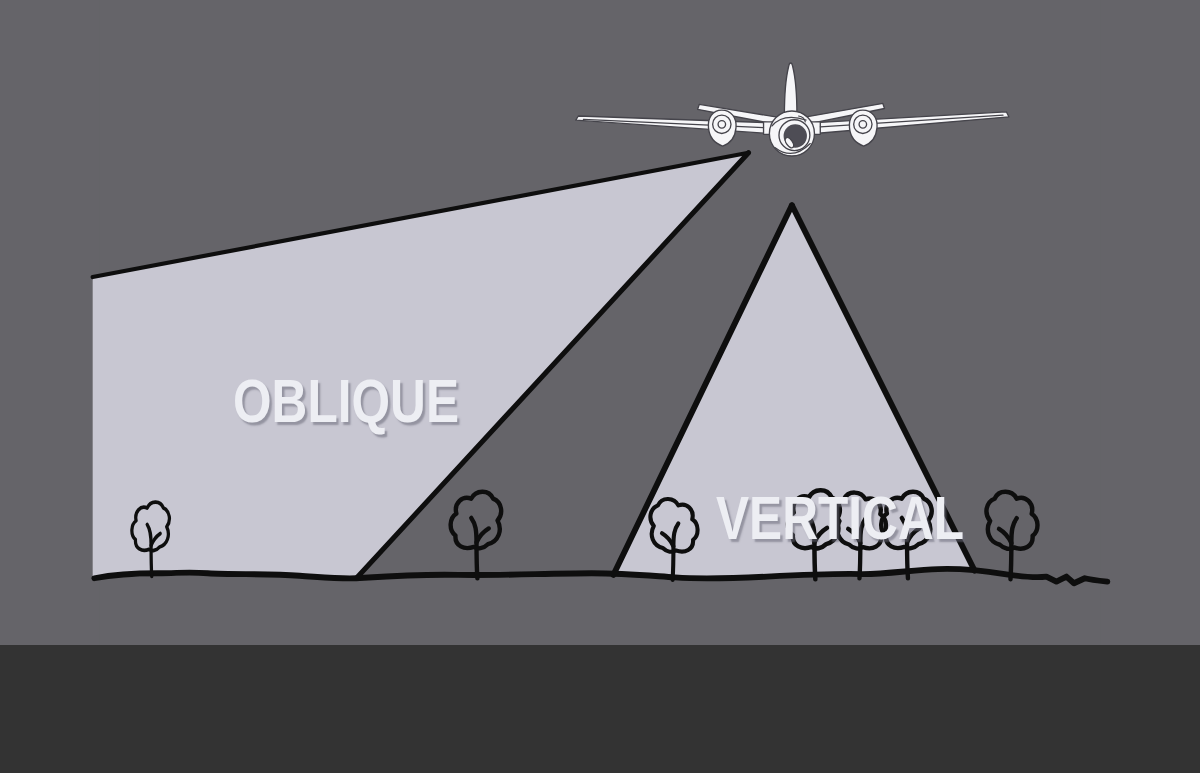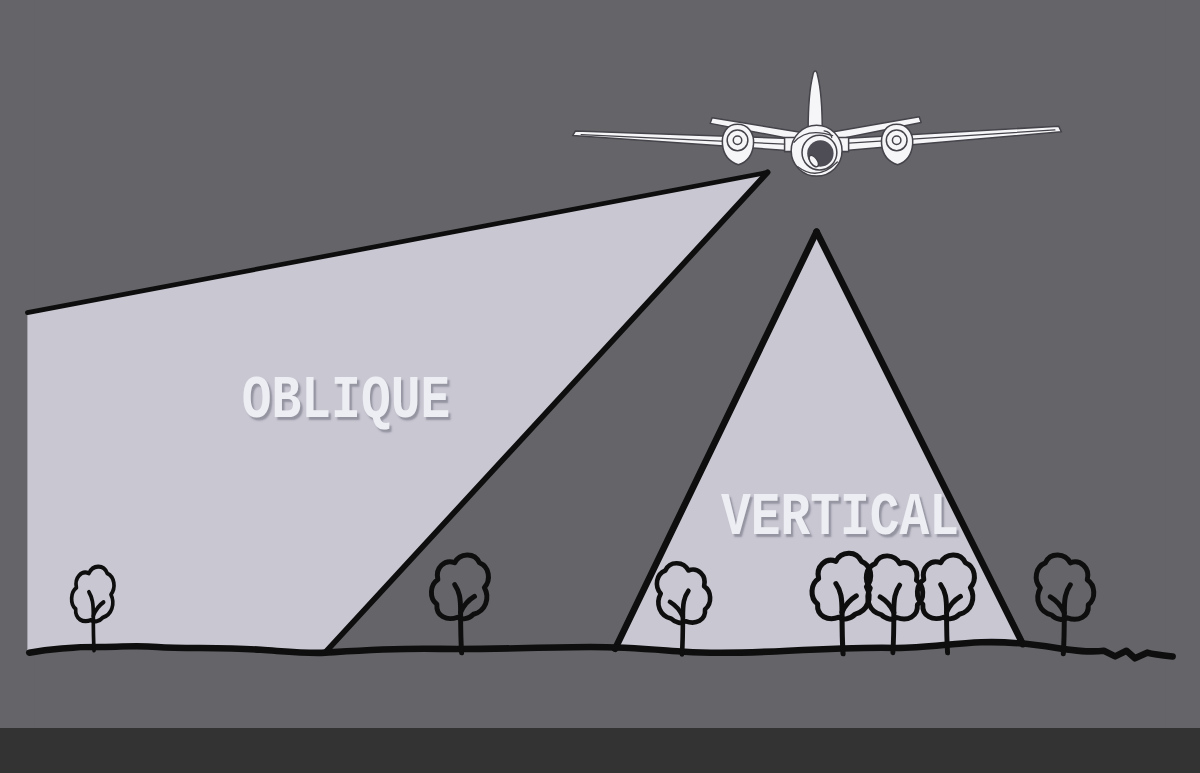--- a/index.html
+++ b/index.html
@@ -5,23 +5,23 @@
   :root{
     --background:#656469;
     --beam-fill:#c8c7d2;
     --outline:#0e0e0e;
     --airplane-fill:#f6f6f8;
     --airplane-outline:#45444b;
     --label-text:#edeef3;
   }
   html,body{margin:0;padding:0;background:#333;}
   .stage{
-    position:relative;width:1200px;height:728px;overflow:hidden;
+    position:relative;width:1200px;height:645px;overflow:hidden;
     background:var(--background);
-    font-family:Liberation Mono, monospace;
+    font-family:Liberation Sans, sans-serif;
   }
   .stage svg{position:absolute;left:0;top:0;width:100%;height:100%;display:block;}
   .beam{fill:var(--beam-fill);stroke:none;}
   .oline{fill:none;stroke:var(--outline);stroke-linecap:round;stroke-linejoin:round;}
   .ground{fill:none;stroke:var(--outline);stroke-width:7;stroke-linecap:round;stroke-linejoin:round;}
   .tree-stroke{fill:none;stroke:var(--outline);stroke-width:5;stroke-linecap:round;stroke-linejoin:round;}
   .plane-part{fill:var(--airplane-fill);stroke:var(--airplane-outline);stroke-width:1.6;stroke-linejoin:round;}
   .plane-line{fill:none;stroke:var(--airplane-outline);stroke-width:1.4;stroke-linecap:round;}
   .plane-dark{fill:#4e4d55;stroke:none;}
   .label{

